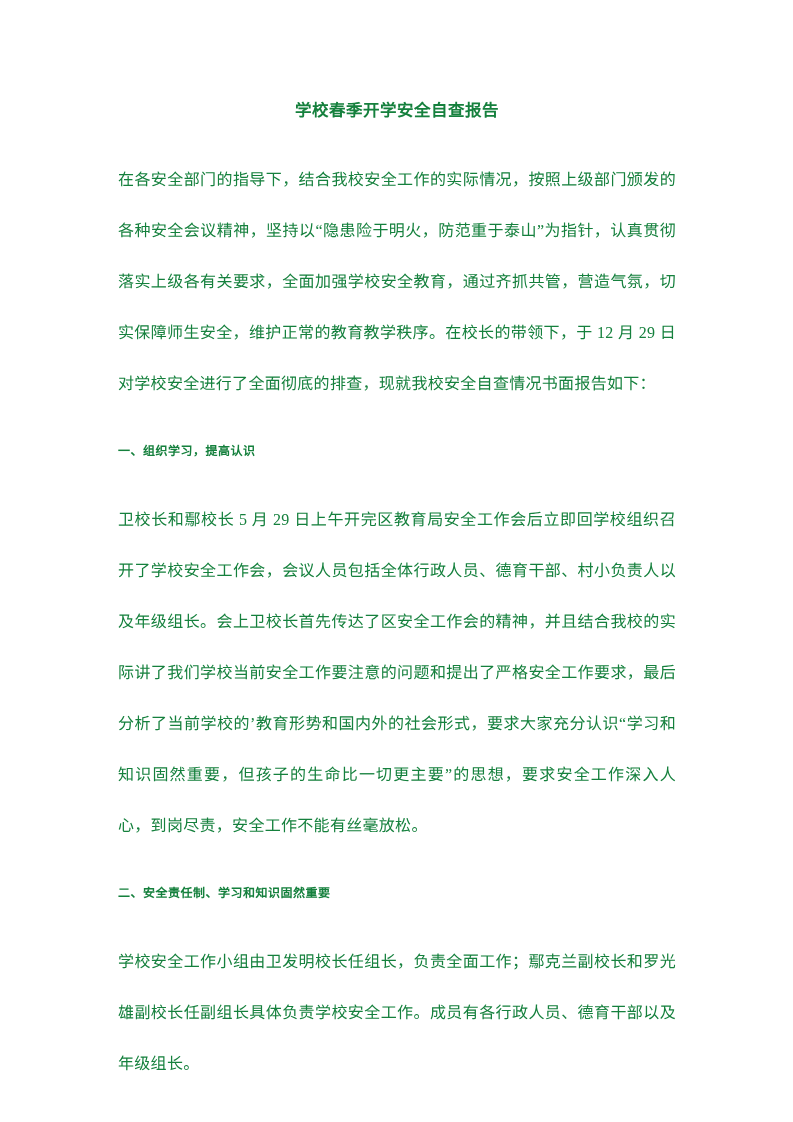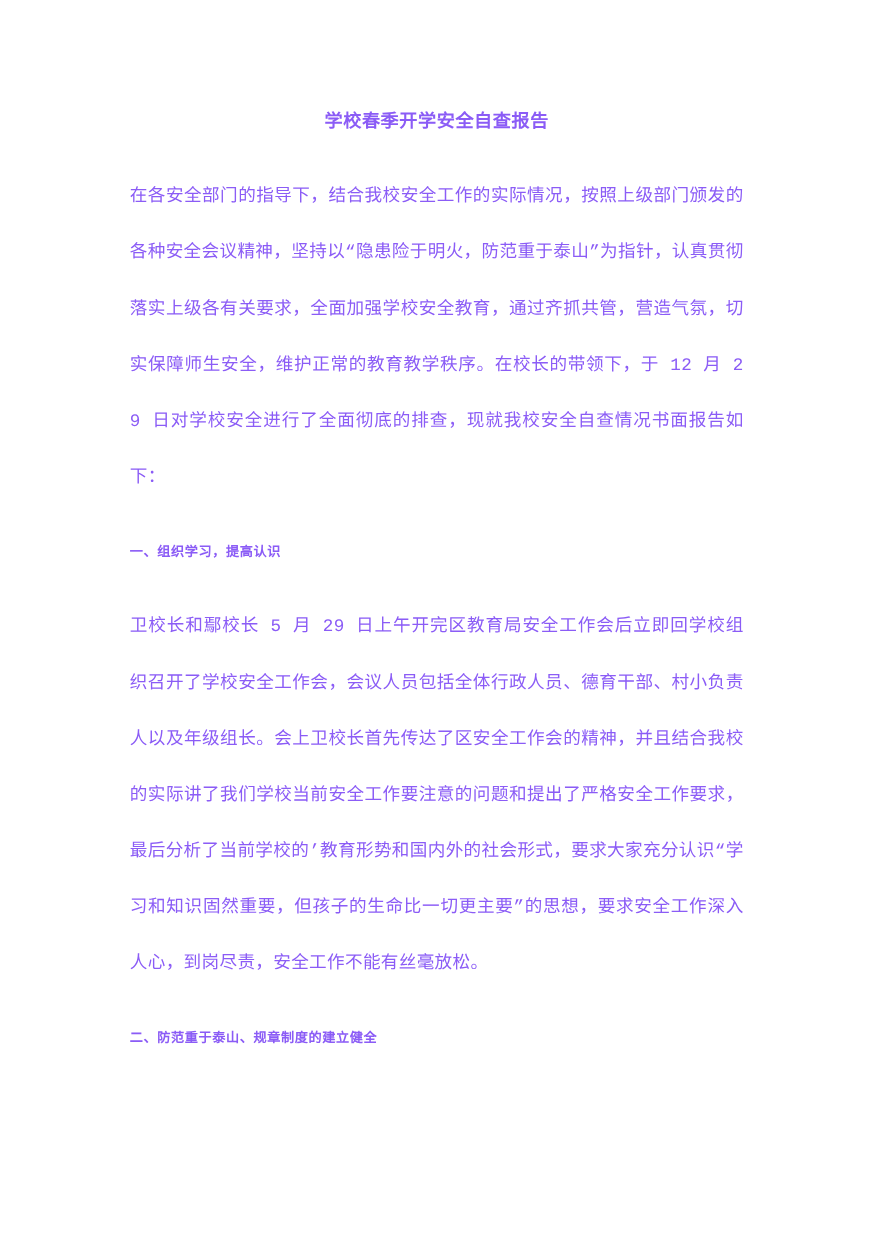--- a/index.html
+++ b/index.html
@@ -9,22 +9,22 @@
   }
   .page {
     position: relative;
     width: 793px;
     height: 1122px;
     margin: 0 auto;
     background: #ffffff;
     box-sizing: border-box;
     padding: 90px 117px 60px 118px;
     overflow: hidden;
-    font-family: Liberation Mono, monospace;
-    color: #8b5cf6;
+    font-family: Liberation Serif, serif;
+    color: #15803d;
   }
   .doc-title {
     font-size: 16.5px;
     font-weight: bold;
     text-align: center;
     line-height: 41px;
     margin: 0 0 23px 0;
     letter-spacing: 0.5px;
   }
   .body-para {
@@ -50,15 +50,16 @@
 
 <div class="page">
   <h1 class="doc-title">学校春季开学安全自查报告</h1>
 
   <p class="body-para">在各安全部门的指导下，结合我校安全工作的实际情况，按照上级部门颁发的各种安全会议精神，坚持以“隐患险于明火，防范重于泰山”为指针，认真贯彻落实上级各有关要求，全面加强学校安全教育，通过齐抓共管，营造气氛，切实保障师生安全，维护正常的教育教学秩序。在校长的带领下，于 12 月 29 日对学校安全进行了全面彻底的排查，现就我校安全自查情况书面报告如下：</p>
 
   <h2 class="section-heading">一、组织学习，提高认识</h2>
 
   <p class="body-para">卫校长和鄢校长 5 月 29 日上午开完区教育局安全工作会后立即回学校组织召开了学校安全工作会，会议人员包括全体行政人员、德育干部、村小负责人以及年级组长。会上卫校长首先传达了区安全工作会的精神，并且结合我校的实际讲了我们学校当前安全工作要注意的问题和提出了严格安全工作要求，最后分析了当前学校的’教育形势和国内外的社会形式，要求大家充分认识“学习和知识固然重要，但孩子的生命比一切更主要”的思想，要求安全工作深入人心，到岗尽责，安全工作不能有丝毫放松。</p>
 
-  <h2 class="section-heading">二、防范重于泰山、规章制度的建立健全</h2>
+  <h2 class="section-heading">二、安全责任制、学习和知识固然重要</h2>
 
+  <p class="body-para">学校安全工作小组由卫发明校长任组长，负责全面工作；鄢克兰副校长和罗光雄副校长任副组长具体负责学校安全工作。成员有各行政人员、德育干部以及年级组长。</p>
 </div>
 
 </body></html>

